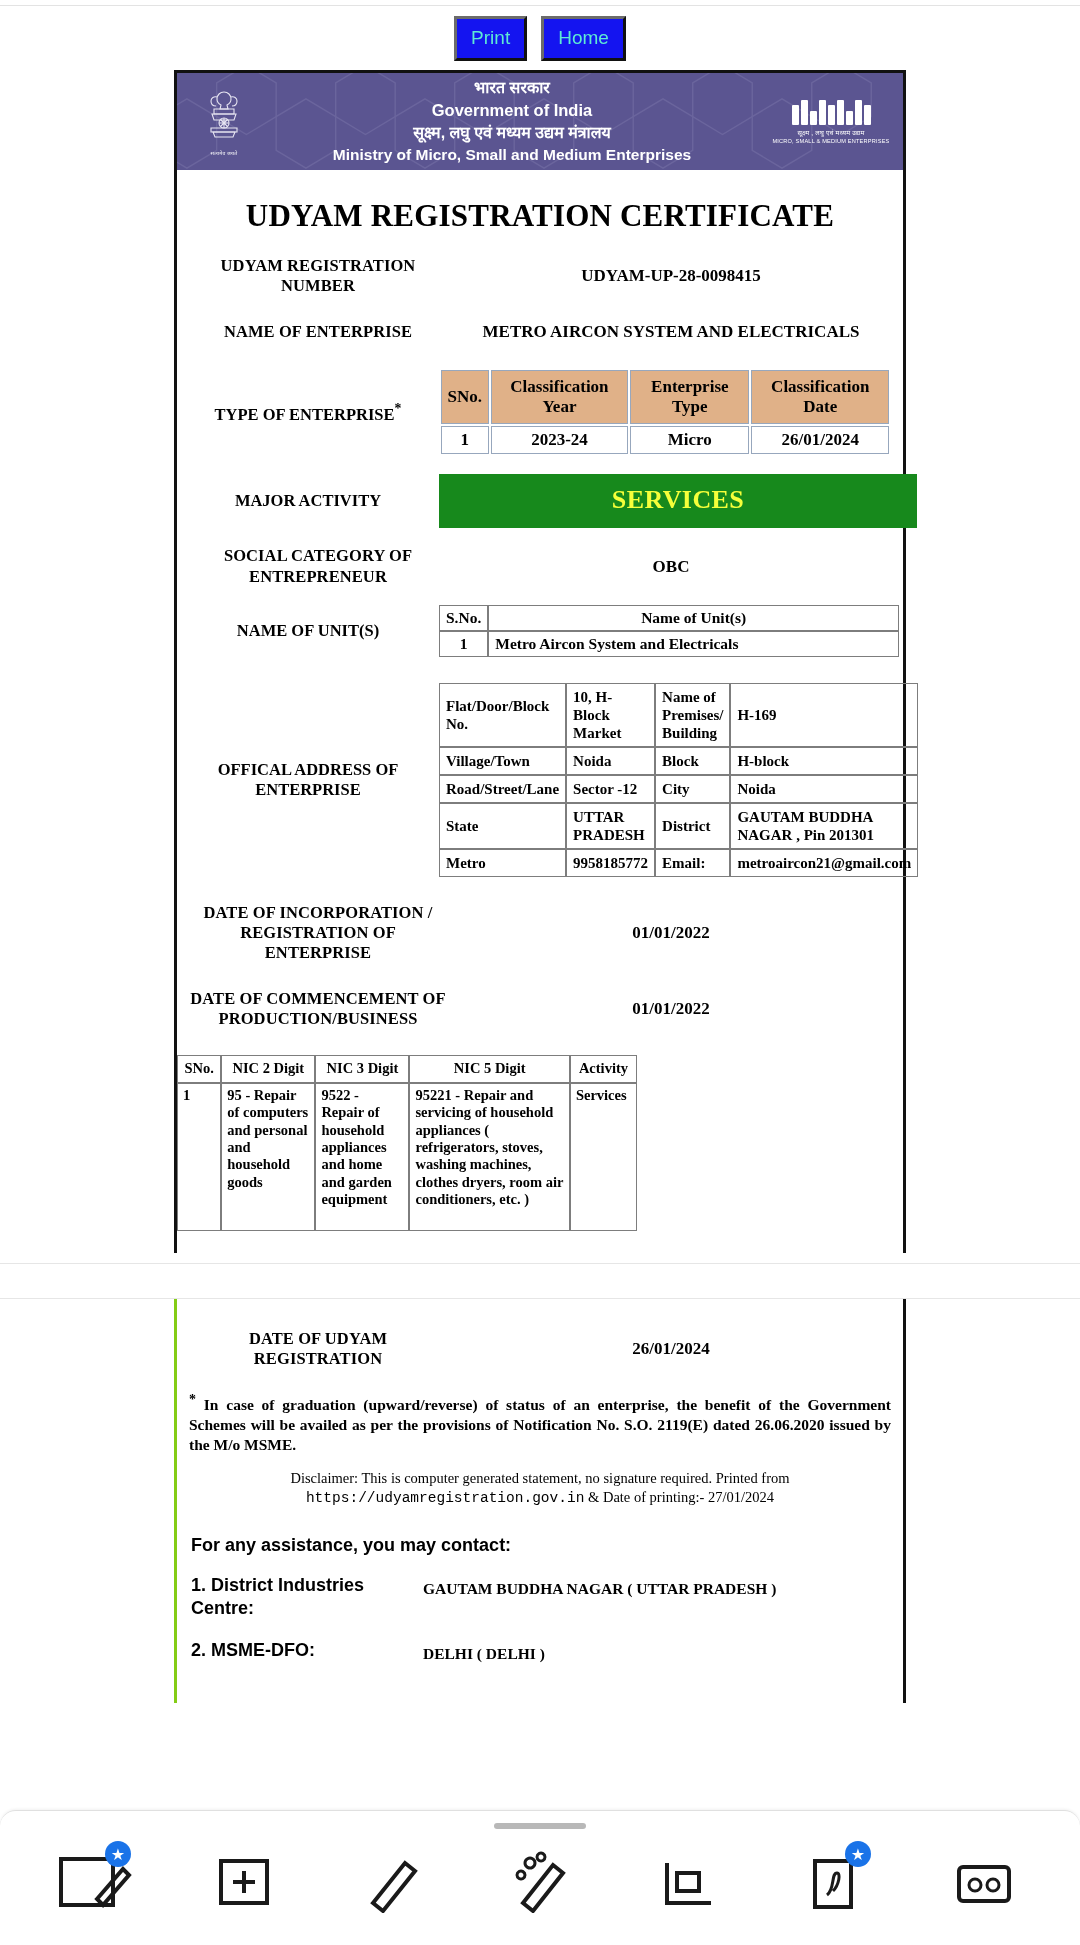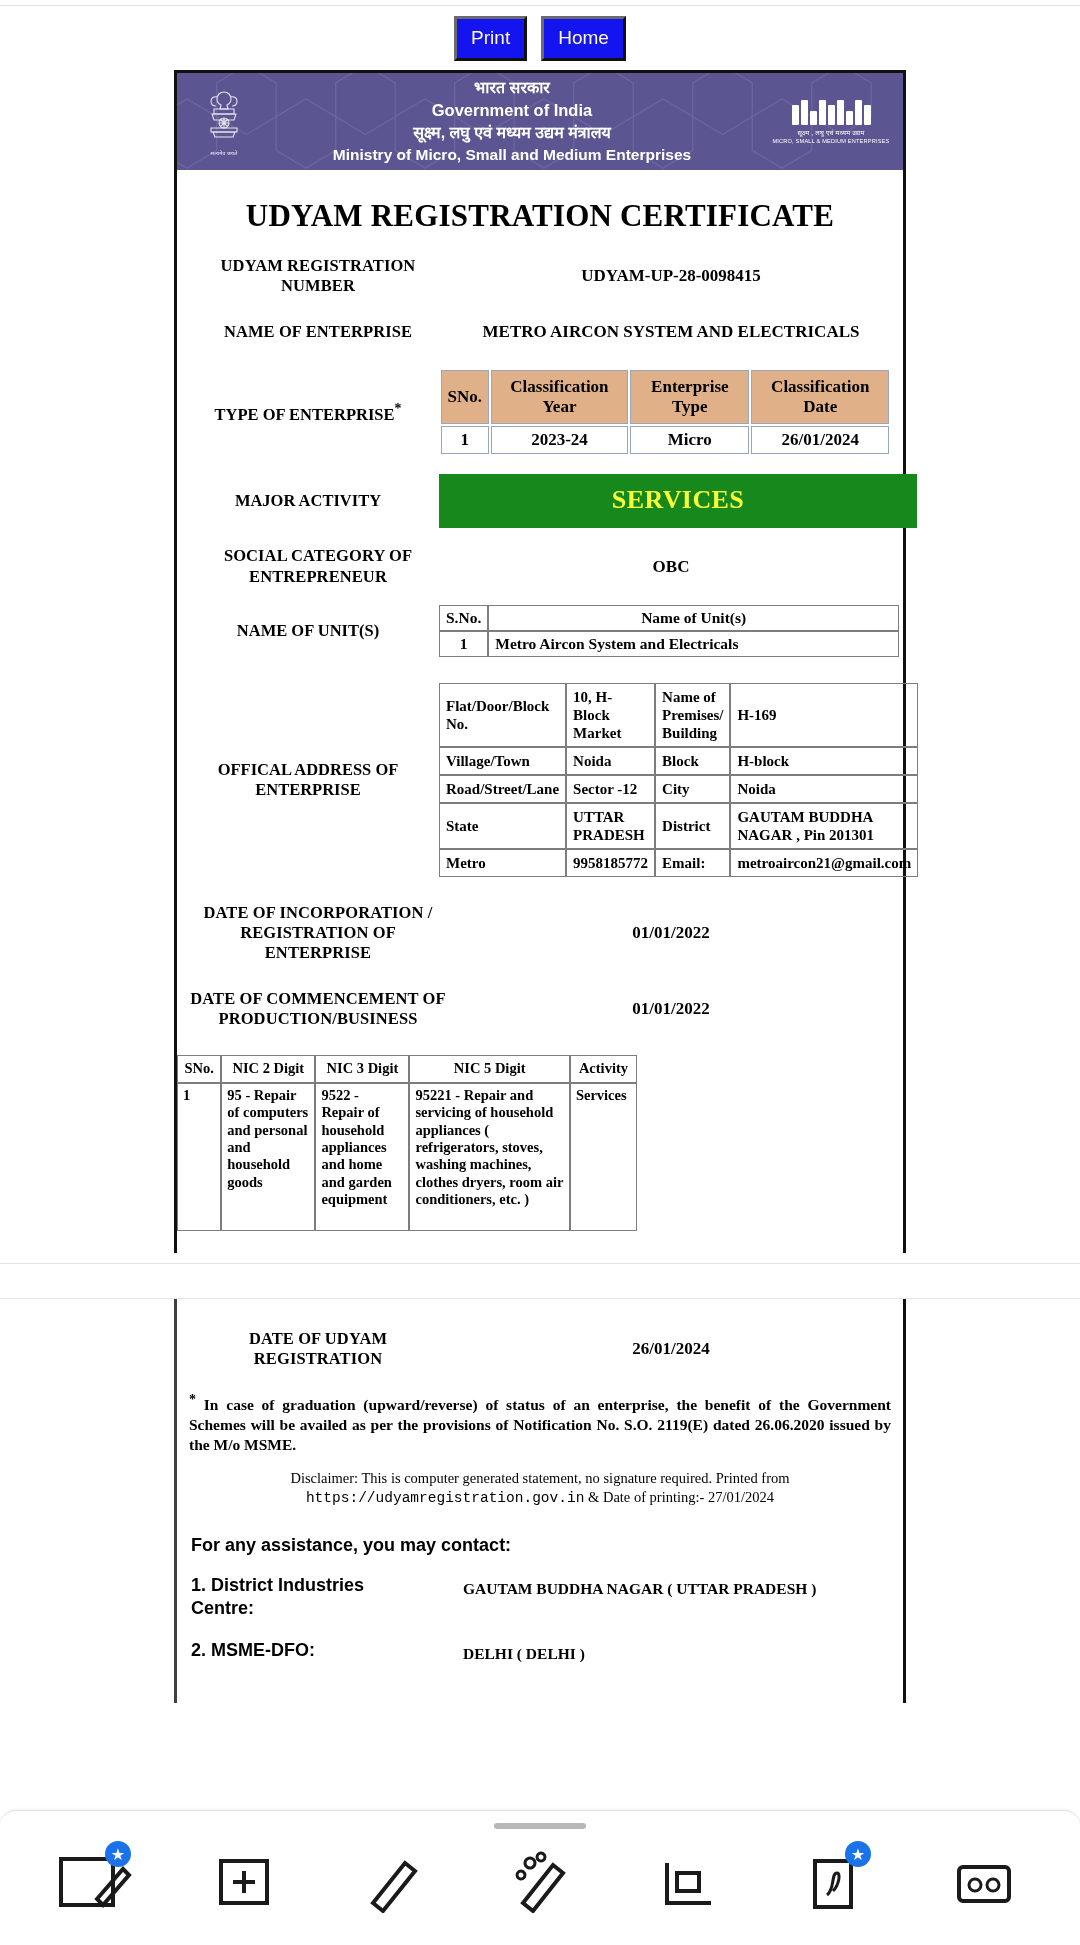--- a/index.html
+++ b/index.html
@@ -17,21 +17,21 @@
   .toolbar {
     height: 64px;
     display: flex;
     align-items: center;
     justify-content: center;
     gap: 14px;
     background: #ffffff;
   }
   .tb-btn {
     background: #1414f0;
-    color: #fef9c3;
+    color: #5eead4;
     font-family: "Liberation Sans", sans-serif;
     font-size: 19px;
     line-height: 1;
     padding: 9px 14px 11px 14px;
     border-top: 3px solid #6b6b6b;
     border-left: 3px solid #6b6b6b;
     border-right: 3px solid #111111;
     border-bottom: 3px solid #111111;
     cursor: pointer;
     white-space: nowrap;
@@ -217,21 +217,21 @@
     height: 36px;
     background: #ffffff;
     border-top: 1px solid #e6e6e6;
     border-bottom: 1px solid #e6e6e6;
     margin-top: 10px;
   }
   .page2 {
     width: 732px;
     margin: 0 auto;
     background: #ffffff;
-    border-left: 3px solid #404040;
+    border-left: 3px solid #84cc16;
     border-right: 3px solid #111;
     padding-top: 30px;
   }
   .note {
     font-size: 15.5px;
     font-weight: 700;
     line-height: 1.28;
     text-align: justify;
     padding: 22px 12px 0 12px;
   }
@@ -246,21 +246,20 @@
   .assist {
     font-family: "Liberation Sans", sans-serif;
     font-size: 18px;
     font-weight: 700;
     padding: 26px 0 0 14px;
   }
   .contact {
     display: flex;
     align-items: flex-start;
     padding: 18px 0 0 14px;
-    gap: 40px;
   }
   .contact .ctitle {
     flex: 0 0 232px;
     font-family: "Liberation Sans", sans-serif;
     font-size: 18px;
     font-weight: 700;
     line-height: 1.3;
   }
   .contact .cval {
     flex: 1 1 auto;

